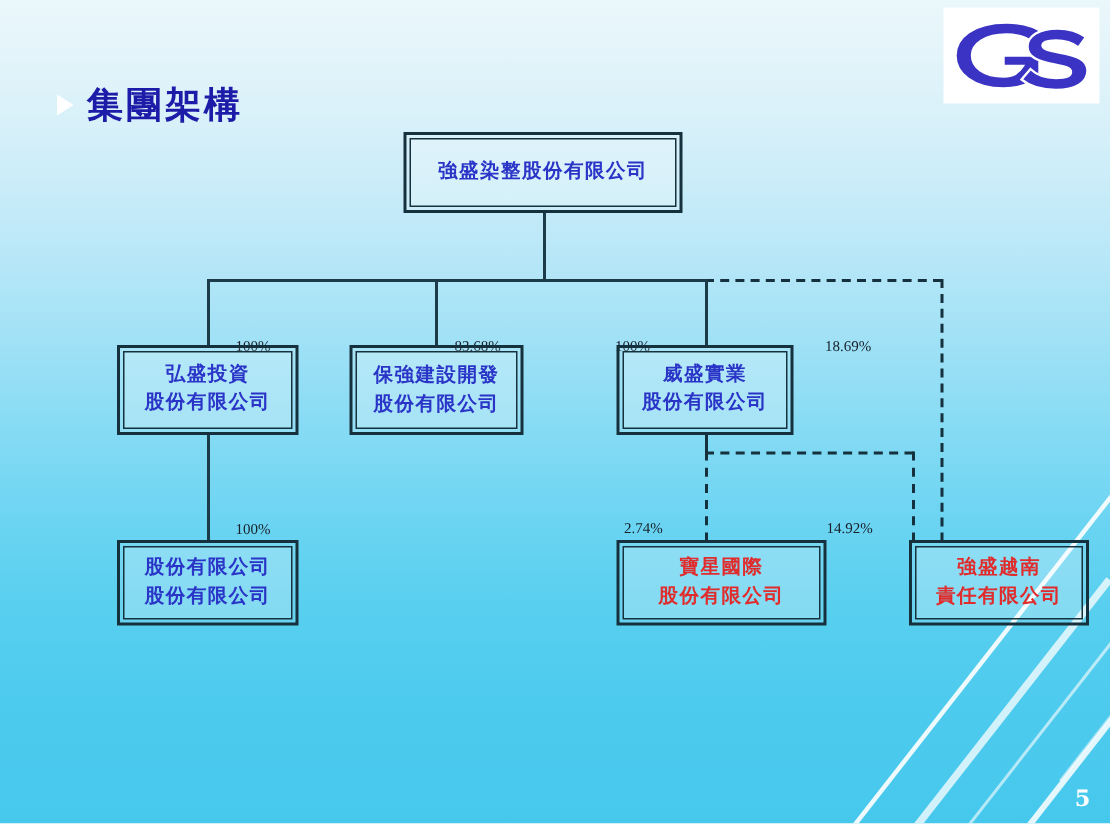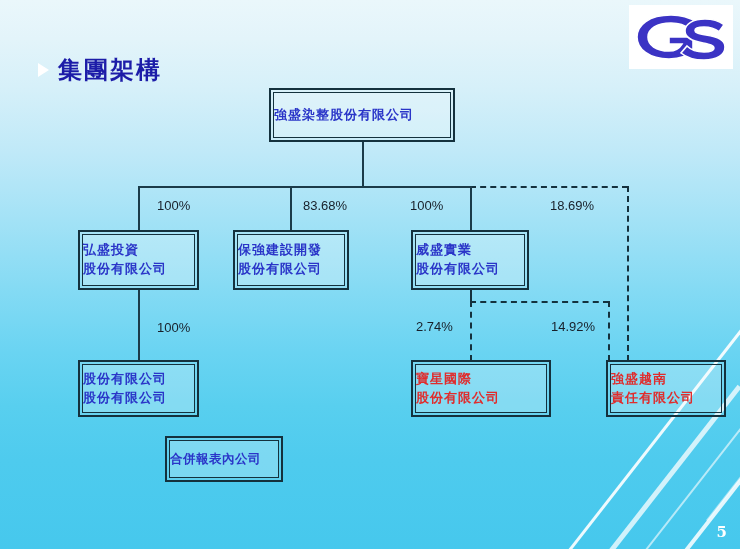--- a/index.html
+++ b/index.html
@@ -96,42 +96,43 @@
     border-left: 2px dashed #14313d;
   }
   .line.dash-h {
     height: 0;
     border-top: 2px dashed #14313d;
   }
 
   
   .pct {
     position: absolute;
-    font-family: Liberation Sans, sans-serif;
-    font-size: 13px;
+    font-family: Liberation Serif, serif;
+    font-size: 10px;
     color: #18202a;
     white-space: nowrap;
+    margin-top: 28px;
   }
 
   
   .node {
     position: absolute;
     box-sizing: border-box;
     border: 2px solid #14313d;
     background: rgba(255,255,255,0.10);
     padding: 2px;
   }
   .node .inner {
     box-sizing: border-box;
     width: 100%;
     height: 100%;
     border: 1px solid #14313d;
     display: flex;
     flex-direction: column;
-    align-items: flex-start;
+    align-items: center;
     justify-content: center;
     background: rgba(255,255,255,0.18);
   }
   .node .ln {
     font-size: 13px;
     font-weight: bold;
     line-height: 1.45;
     letter-spacing: 1px;
     white-space: nowrap;
   }
@@ -250,22 +251,17 @@
     </div>
   </div>
 
   <div class="node red" style="left:563px; top:360px; width:120px; height:57px;margin-left:43px;">
     <div class="inner">
       <div class="ln">強盛越南</div>
       <div class="ln">責任有限公司</div>
     </div>
   </div>
 
-  <div class="node blue legend" style="left:165px; top:436px; width:118px; height:46px;">
-    <div class="inner">
-      <div class="ln">合併報表內公司</div>
-    </div>
-  </div>
 
 
   <div id="page-number">5</div>
 
 </div>
 
 </body></html>

